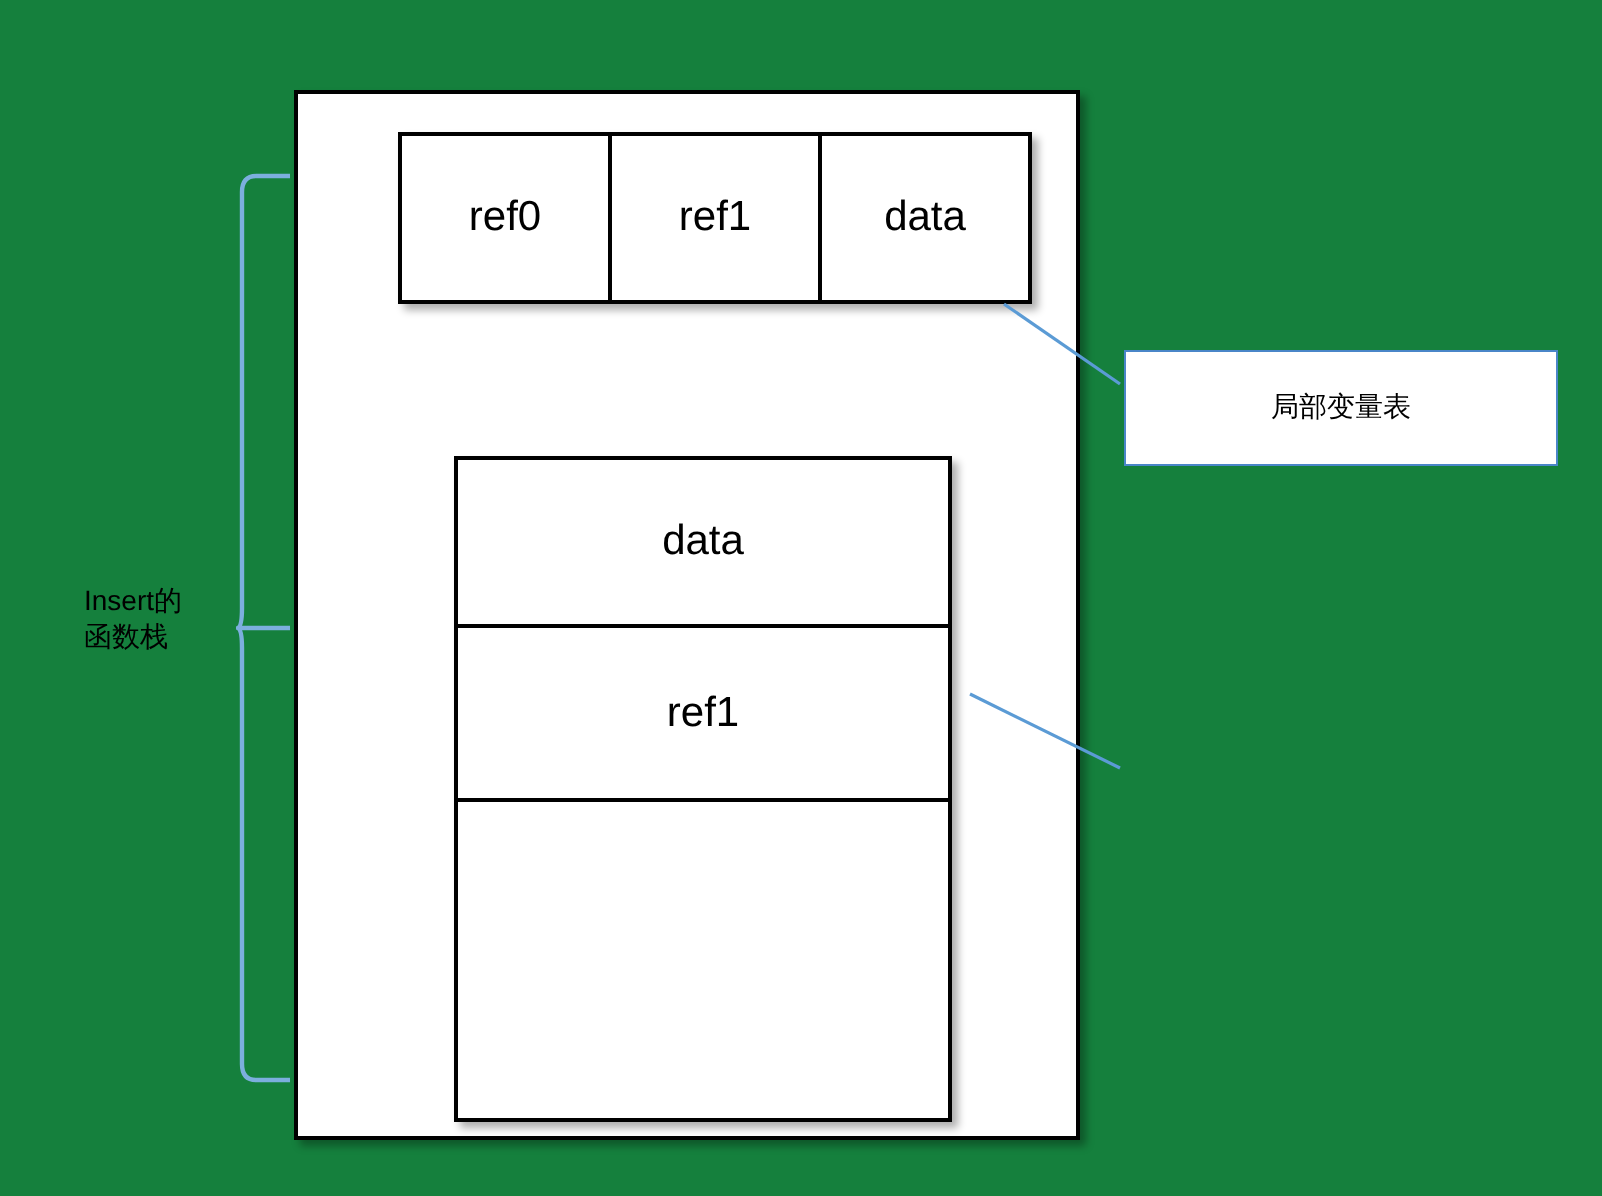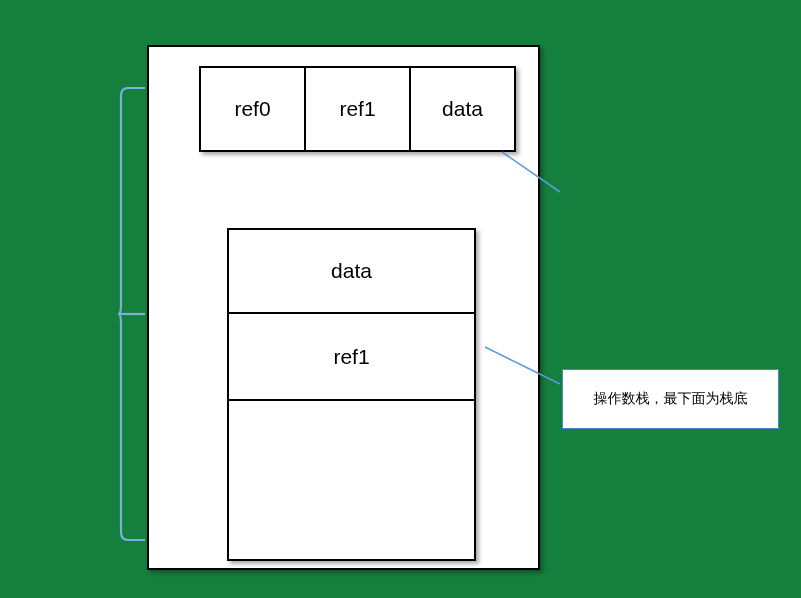--- a/index.html
+++ b/index.html
@@ -169,23 +169,25 @@
     <div class="op-row op-row-3">
       <span></span>
     </div>
   </div>
 
   <svg class="brace" viewBox="0 0 28 456">
     <path d="M 27 2 L 10 2 Q 3 2 3 10 L 3 218 Q 3 227 1 228 Q 3 229 3 238 L 3 446 Q 3 454 10 454 L 27 454" fill="none" stroke="#7cafde" stroke-width="2.2"></path>
     <path d="M 1 228 L 27 228" fill="none" stroke="#7cafde" stroke-width="2.2"></path>
   </svg>
 
+  <div class="left-label">Insert的
+函数栈</div>
 
-  <div class="callout callout-2">
-    <span>操作数栈，最下面为栈底</span>
+  <div class="callout callout-1">
+    <span>局部变量表</span>
   </div>
 
   <svg class="connectors">
     <line x1="502" y1="152" x2="560" y2="192" stroke="#5b9bd5" stroke-width="1.6"></line>
     <line x1="485" y1="347" x2="560" y2="384" stroke="#5b9bd5" stroke-width="1.6"></line>
   </svg>
 
 </div>
 
 </body></html>

